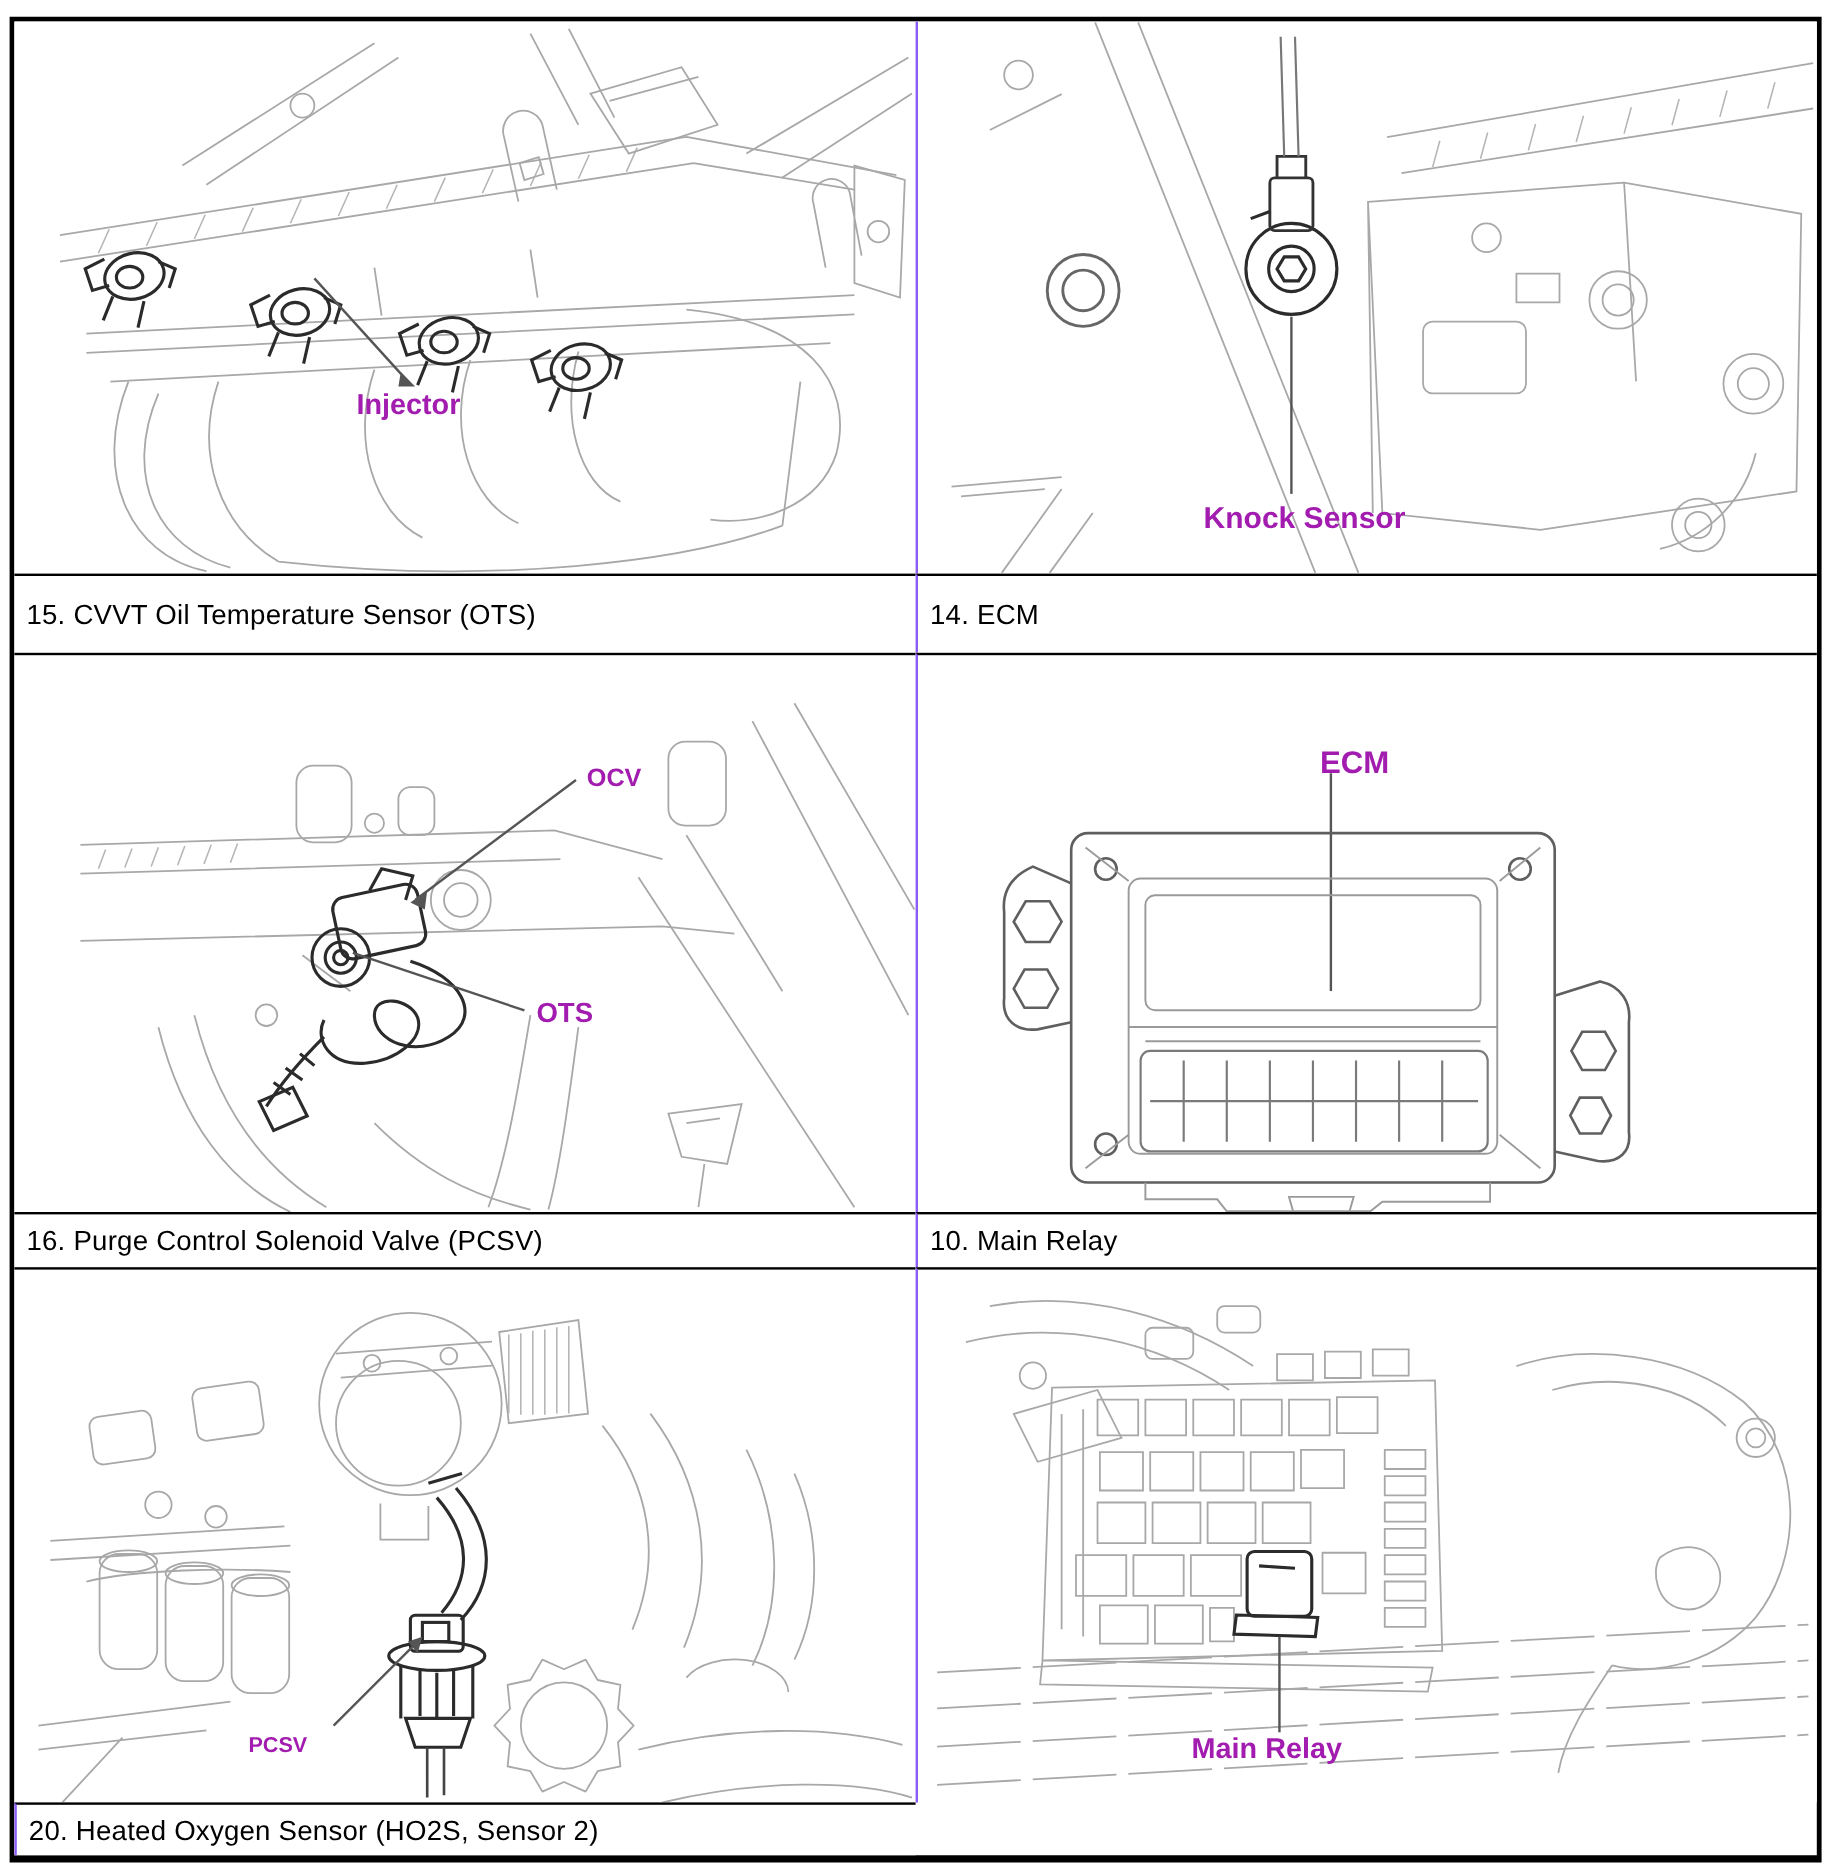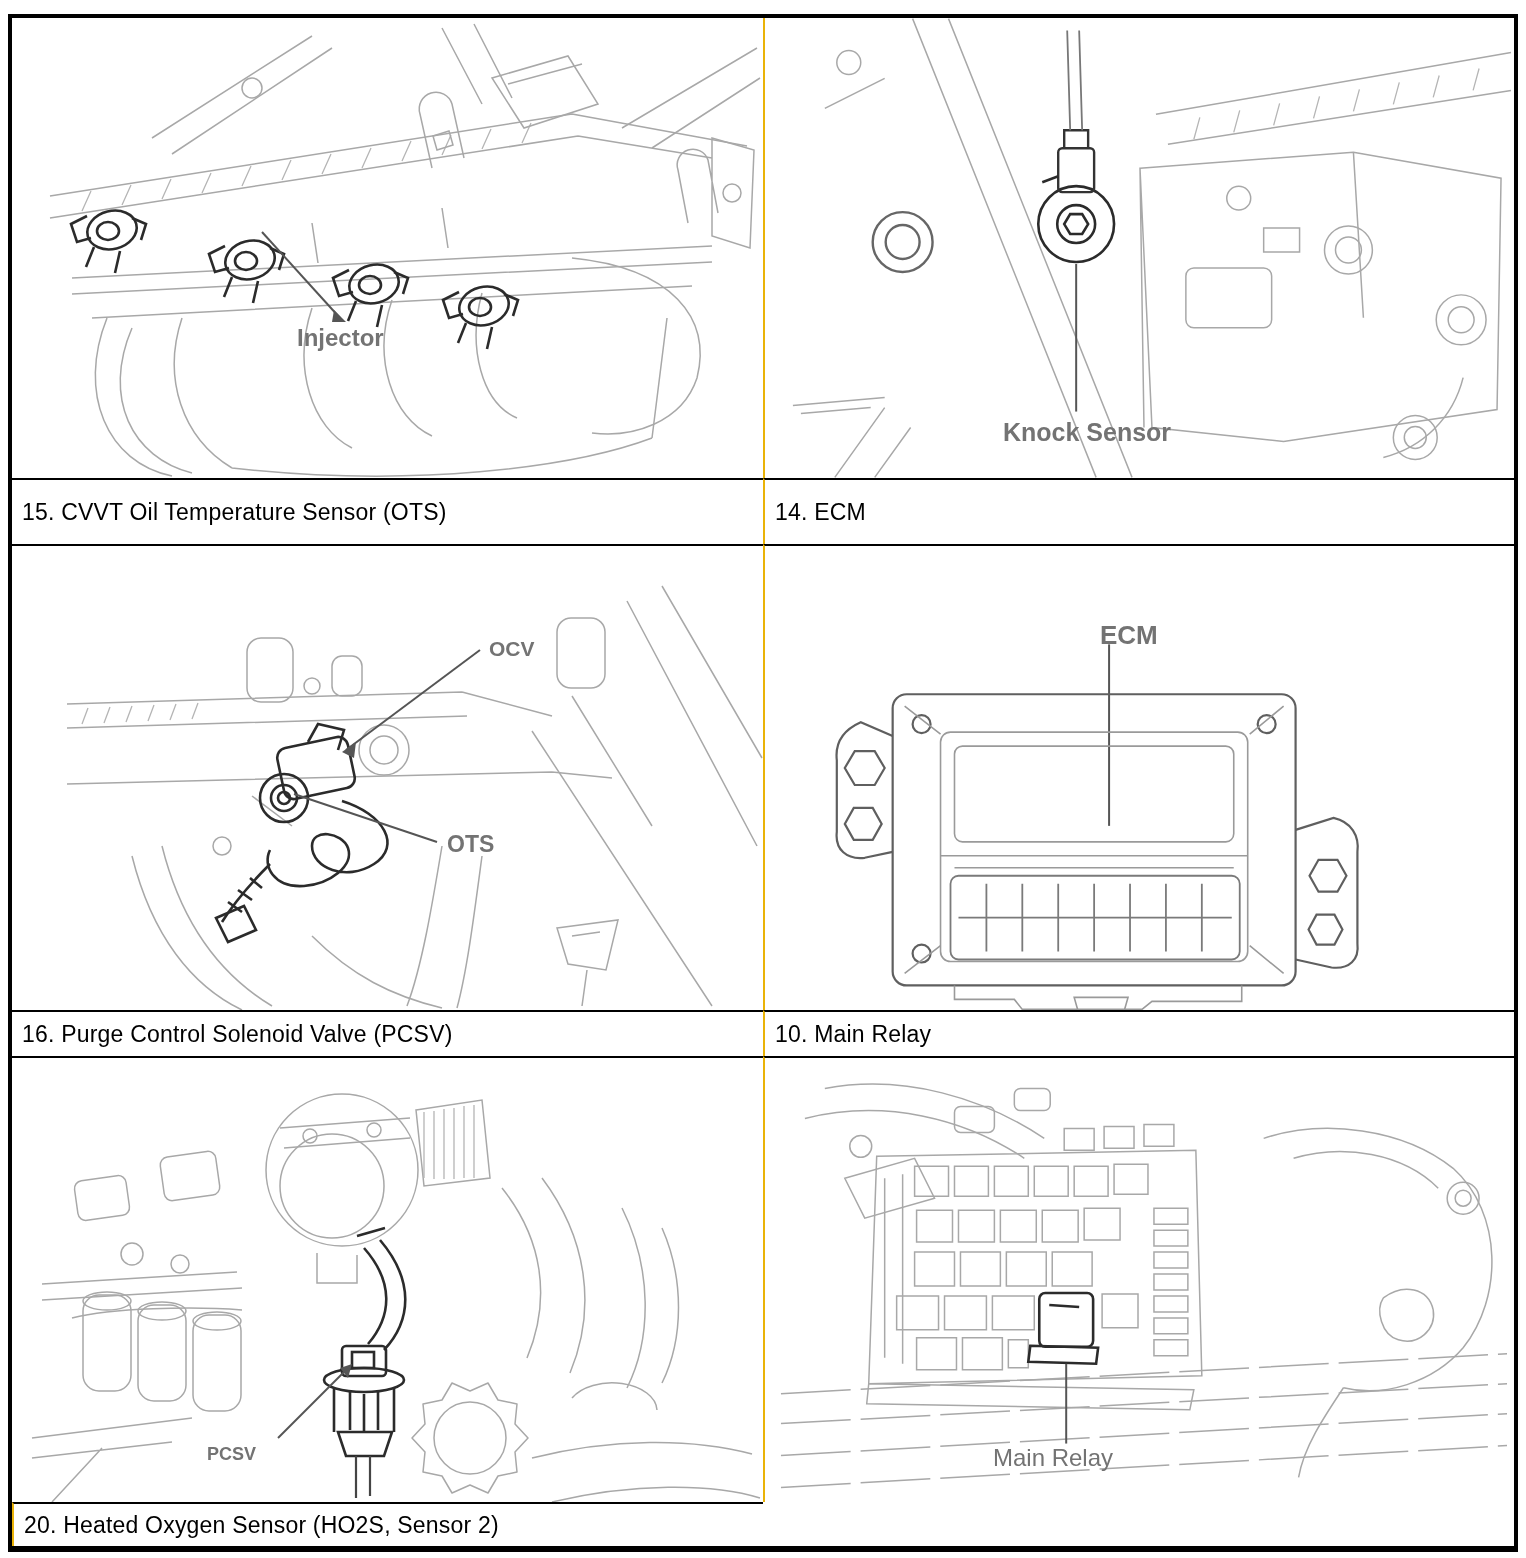--- a/index.html
+++ b/index.html
@@ -6,36 +6,36 @@
   body { background:#ffffff; font-family:"Liberation Sans", sans-serif; }
   .page { position:relative; width:1526px; height:1558px; background:#ffffff; overflow:hidden; }
   .doc-table {
     position:absolute; left:8px; top:14px; width:1510px; height:1538px;
     border:4px solid #000; border-bottom-width:6px; background:#fff;
     display:grid;
     grid-template-columns: 751px 751px;
     grid-template-rows: 460px 66px 466px 46px 446px 44px;
   }
   .cell { position:relative; background:#fff; }
-  .col-right { border-left:2px solid #eab308; }
+  .col-right { border-left:2px solid #8b5cf6; }
   .row-border { border-top:2px solid #000; }
   .img-cell svg { position:absolute; left:0; top:0; width:100%; height:100%; }
   .cap-cell { padding-left:10px; display:flex; flex-direction:column; justify-content:center; }
   .cap-text { font-size:23px; line-height:31px; color:#000; letter-spacing:0.2px; }
   .callout {
-    position:absolute; color:#737373; white-space:nowrap;
+    position:absolute; color:#a21caf; white-space:nowrap;
     font-family:"Liberation Sans", sans-serif;
   }
   .co-injector   { left:285px; top:306px; font-size:24px; font-weight:600; }
   .co-knock      { left:238px; top:400px; font-size:25px; font-weight:700; }
   .co-ocv        { left:477px; top:91px;  font-size:21px; font-weight:700; }
   .co-ots        { left:435px; top:285px; font-size:23px; font-weight:700; }
   .co-ecm        { left:335px; top:74px;  font-size:26px; font-weight:700; }
   .co-pcsv       { left:195px; top:386px; font-size:18px; font-weight:700; }
-  .co-mainrelay  { left:228px; top:386px; font-size:24px; font-weight:400; }
+  .co-mainrelay  { left:228px; top:386px; font-size:24px; font-weight:700; }
   .lt { stroke:#a8a8a8; stroke-width:1.5; fill:none; }
   .lt2 { stroke:#b5b5b5; stroke-width:1.3; fill:none; }
   .md { stroke:#666; stroke-width:2.4; fill:none; }
   .dk { stroke:#2b2b2b; stroke-width:2.6; fill:none; }
   .ldr { stroke:#555; stroke-width:2; fill:none; }
 </style>
 </head>
 <body>
 
 <div class="page">

